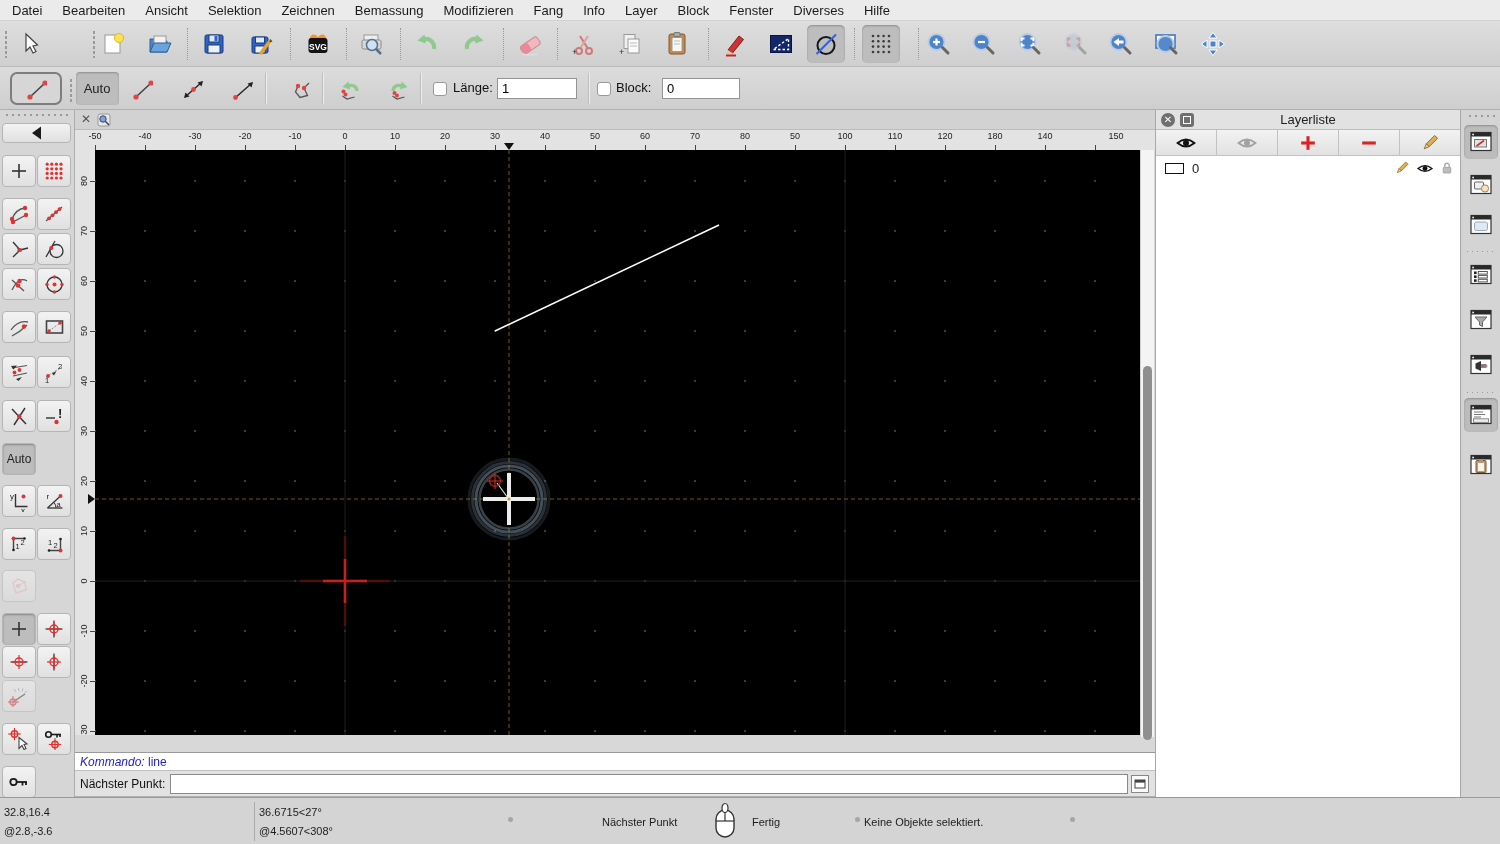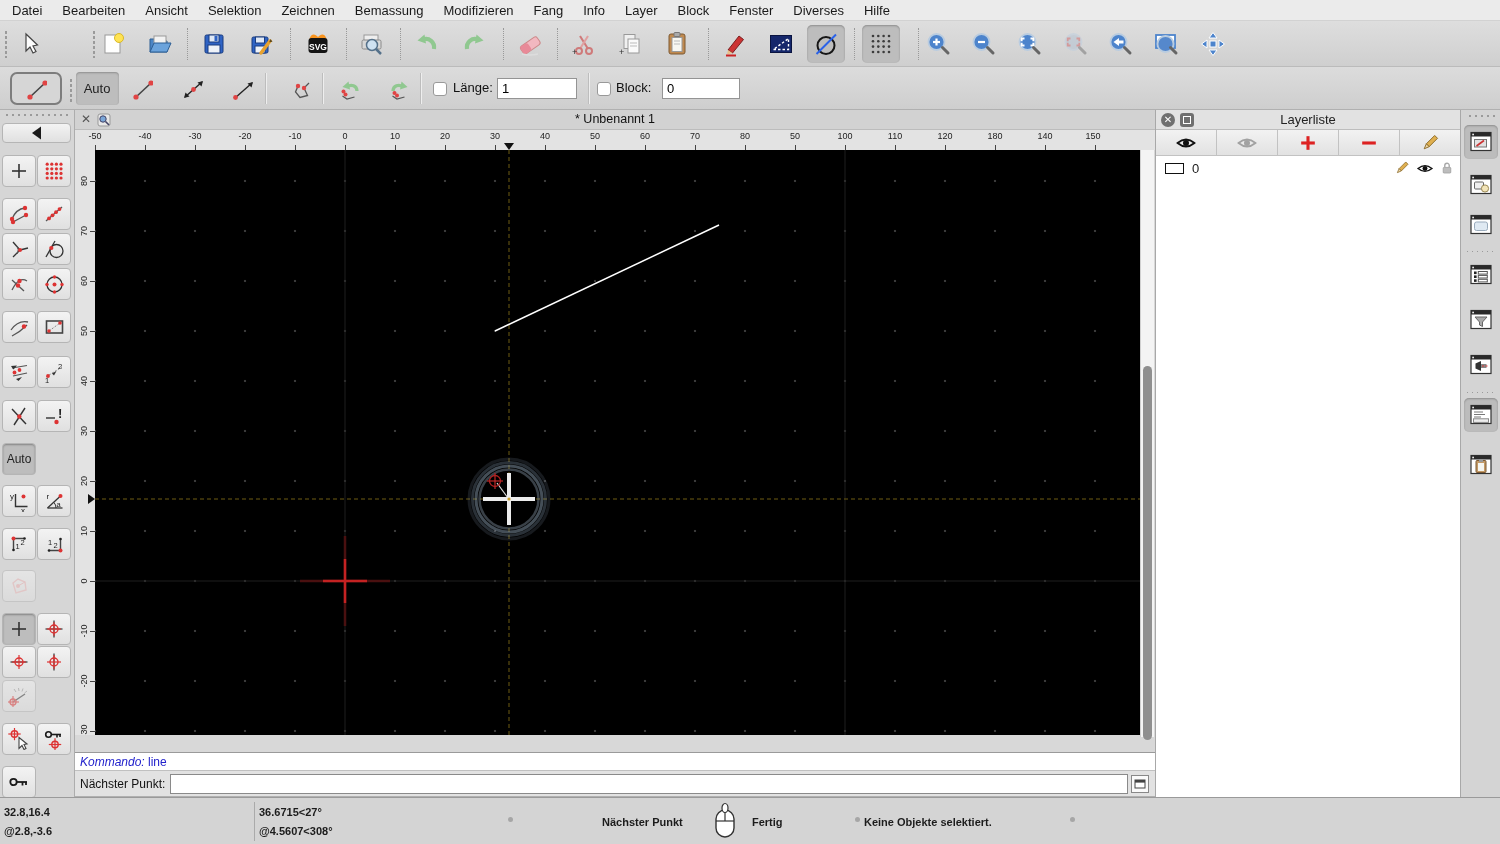--- a/index.html
+++ b/index.html
@@ -103,21 +103,21 @@
   #rightdock{position:absolute;left:1460px;top:110px;width:40px;height:687px;background:#d4d4d4;border-left:1px solid #a8a8a8;}
   #rd-handle{position:absolute;left:6px;top:4px;width:28px;height:4px;
              background-image:radial-gradient(#9a9a9a 1px,transparent 1.2px);background-size:6px 4px;}
   .rd-btn{position:absolute;left:3px;width:34px;height:34px;display:flex;align-items:center;justify-content:center;border-radius:5px;}
   .rd-btn.pressed{background:#bcbcbc;box-shadow:inset 0 1px 2px rgba(0,0,0,.25);}
   .rd-sep{position:absolute;left:4px;width:32px;height:3px;
           background-image:radial-gradient(#9a9a9a .8px,transparent 1px);background-size:5px 3px;}
 
   
   #statusbar{position:absolute;left:0;top:797px;width:1500px;height:47px;background:#d4d4d4;border-top:1px solid #9a9a9a;font-size:11px;color:#1c1c1c;}
-  .sb-text{position:absolute;white-space:pre;font-weight:bold;}
+  .sb-text{position:absolute;white-space:pre;}
   #sb-div1{position:absolute;left:254px;top:4px;height:39px;width:0;border-left:1px solid #aaa;}
   .sb-dot{position:absolute;top:19px;width:5px;height:5px;border-radius:3px;background:#a6a6a6;}
 </style>
 </head>
 <body>
 
 <div id="app">
 
   <div id="menubar">
       <div class="menu-item">Datei</div>
@@ -667,21 +667,20 @@
 
   <div id="tabbar">
     <div id="tab-close">✕</div>
     <div id="tab-icon">
       <svg width="14" height="14" viewBox="0 0 14 14">
           <rect x="1" y="1" width="12" height="12" rx="2" fill="#e8e8e8" stroke="#999"></rect>
           <circle cx="6" cy="6" r="3.2" fill="#7aa6d8" stroke="#446"></circle>
           <line x1="8.5" y1="8.5" x2="12" y2="12" stroke="#446" stroke-width="1.6"></line>
         </svg>
     </div>
-    <div id="tab-title">* Unbenannt 1</div>
   </div>
 
   <div id="hruler">
       <span class="hlab" style="left: 20px;">-50</span>
       <span class="htick" style="left: 20px;"></span>
       <span class="hlab" style="left: 70px;">-40</span>
       <span class="htick" style="left: 70px;"></span>
       <span class="hlab" style="left: 120px;">-30</span>
       <span class="htick" style="left: 120px;"></span>
       <span class="hlab" style="left: 170px;">-20</span>
@@ -711,21 +710,21 @@
       <span class="hlab" style="left: 770px;">100</span>
       <span class="htick" style="left: 770px;"></span>
       <span class="hlab" style="left: 820px;">110</span>
       <span class="htick" style="left: 820px;"></span>
       <span class="hlab" style="left: 870px;">120</span>
       <span class="htick" style="left: 870px;"></span>
       <span class="hlab" style="left: 920px;">180</span>
       <span class="htick" style="left: 920px;"></span>
       <span class="hlab" style="left: 970px;">140</span>
       <span class="htick" style="left: 970px;"></span>
-      <span class="hlab" style="left: 1018px;">150</span>
+      <span class="hlab" style="left: 1041px;">150</span>
       <span class="htick" style="left: 1020px;"></span>
       <div id="hmarker" style="left: 434px;"></div>
     </div>
   <div id="vruler">
       <span class="vlab" style="top: 25px;">80</span>
       <span class="vtick" style="top: 31px;"></span>
       <span class="vlab" style="top: 75px;">70</span>
       <span class="vtick" style="top: 81px;"></span>
       <span class="vlab" style="top: 125px;">60</span>
       <span class="vtick" style="top: 131px;"></span>

